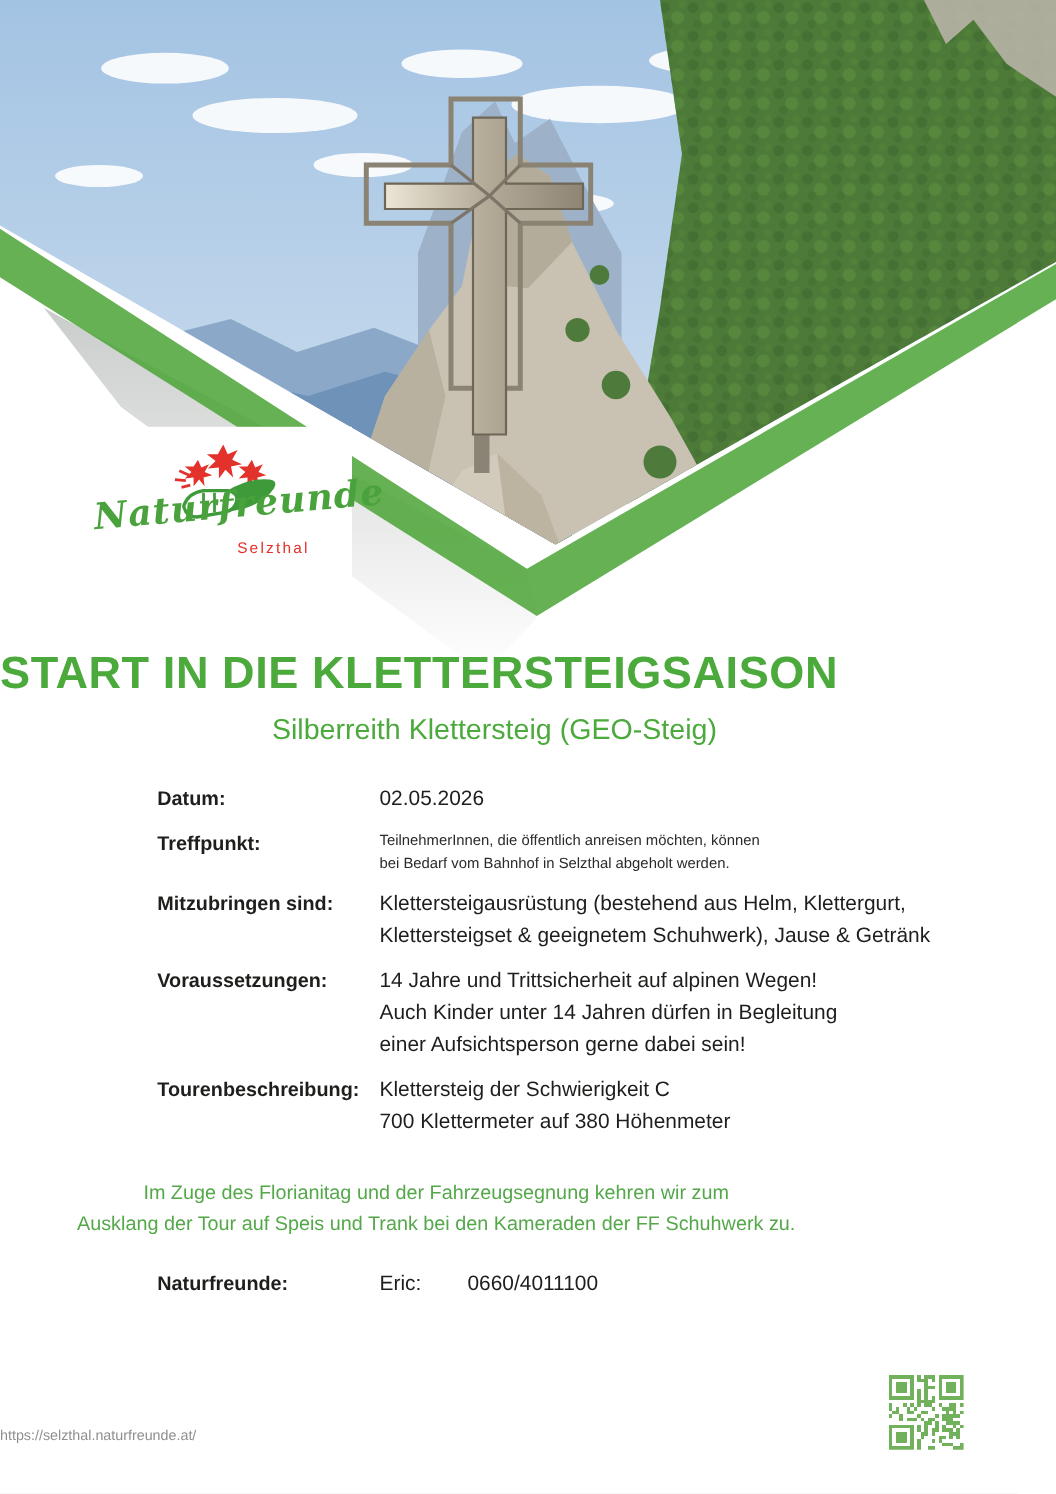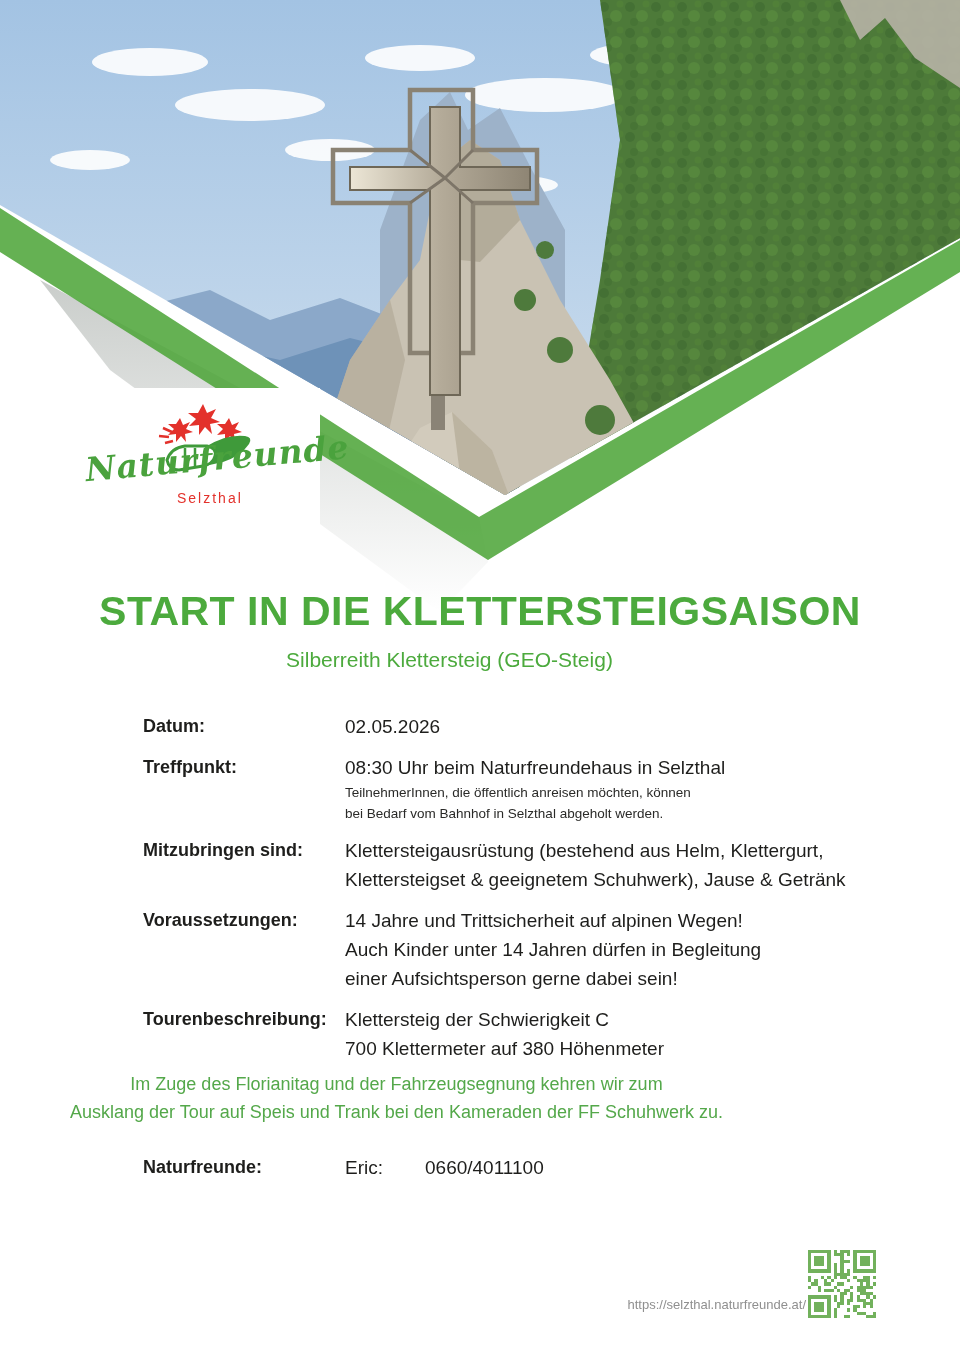--- a/index.html
+++ b/index.html
@@ -11,48 +11,48 @@
   .page{position:relative;width:960px;height:1358px;margin:0 auto;background:#ffffff;overflow:hidden;}
 
   
   .hero{position:absolute;left:0;top:0;width:960px;height:630px;pointer-events:none;}
 
   
   .logo-card{position:absolute;left:85px;top:388px;width:235px;height:145px;background:#ffffff;z-index:3;}
   .logo-brand{position:absolute;left:0;top:52px;width:235px;text-align:center;
     font-family:"DejaVu Serif",serif;font-style:italic;font-weight:bold;font-size:33px;
     color:#4aa23d;transform:rotate(-5deg);letter-spacing:1px;}
-  .logo-loc{position:absolute;left:92px;top:102px;width:143px;text-align:left;
+  .logo-loc{position:absolute;left:92px;top:102px;width:143px;text-align:center;
     font-size:14px;letter-spacing:2px;color:var(--logo-red);}
 
   
-  .page-title{position:absolute;left:0;top:588px;width:960px;text-align:center;z-index:2;
+  .page-title{position:absolute;left:0;top:588px;width:960px;z-index:2;
     font-size:41px;font-weight:bold;letter-spacing:.5px;color:var(--text-green);}
   .page-subtitle{position:absolute;left:0;top:648px;width:899px;text-align:center;z-index:2;
-    font-size:21px;color:var(--text-green);}
+    font-size:26px;color:var(--text-green);}
 
   
   .details{position:absolute;left:143px;top:712px;width:720px;z-index:2;}
   .detail-row{display:grid;grid-template-columns:202px 1fr;margin-bottom:12px;}
   .detail-label{font-size:18px;font-weight:bold;color:var(--dark);line-height:29px;}
   .detail-value .line{font-size:19px;color:var(--dark);line-height:29px;}
   .detail-value .note{font-size:13.5px;color:#2a2a28;line-height:21px;}
 
   
   .highlight{position:absolute;left:0;top:1070px;width:793px;text-align:center;z-index:2;}
   .highlight .line{font-size:18px;line-height:28px;color:#54a84a;}
 
   
   .registration{position:absolute;left:143px;top:1153px;width:720px;display:grid;
     grid-template-columns:202px 80px 1fr;z-index:2;}
   .registration div{font-size:19px;color:var(--dark);line-height:29px;}
   .registration .reg-label{font-weight:bold;font-size:18px;}
 
   
-  .site-url{position:absolute;left:0;top:1297px;width:806px;text-align:right;
+  .site-url{position:absolute;left:0;top:1297px;width:806px;text-align:left;
     font-size:13px;color:var(--url-gray);z-index:2;}
   .qr{position:absolute;left:808px;top:1250px;width:68px;height:68px;z-index:2;}
 </style>
 </head>
 <body>
 
 <div class="page">
 
   <svg class="hero" viewBox="0 0 960 630" aria-hidden="true">
     <defs>
@@ -162,21 +162,20 @@
   <div class="details">
       <div class="detail-row">
         <div class="detail-label">Datum:</div>
         <div class="detail-value">
           <div class="line">02.05.2026</div>
         </div>
       </div>
       <div class="detail-row">
         <div class="detail-label">Treffpunkt:</div>
         <div class="detail-value">
-          <div class="line">08:30 Uhr beim Naturfreundehaus in Selzthal</div>
           <div class="note">TeilnehmerInnen, die öffentlich anreisen möchten, können</div>
           <div class="note">bei Bedarf vom Bahnhof in Selzthal abgeholt werden.</div>
         </div>
       </div>
       <div class="detail-row">
         <div class="detail-label">Mitzubringen sind:</div>
         <div class="detail-value">
           <div class="line">Klettersteigausrüstung (bestehend aus Helm, Klettergurt,</div>
           <div class="line">Klettersteigset &amp; geeignetem Schuhwerk), Jause &amp; Getränk</div>
         </div>

